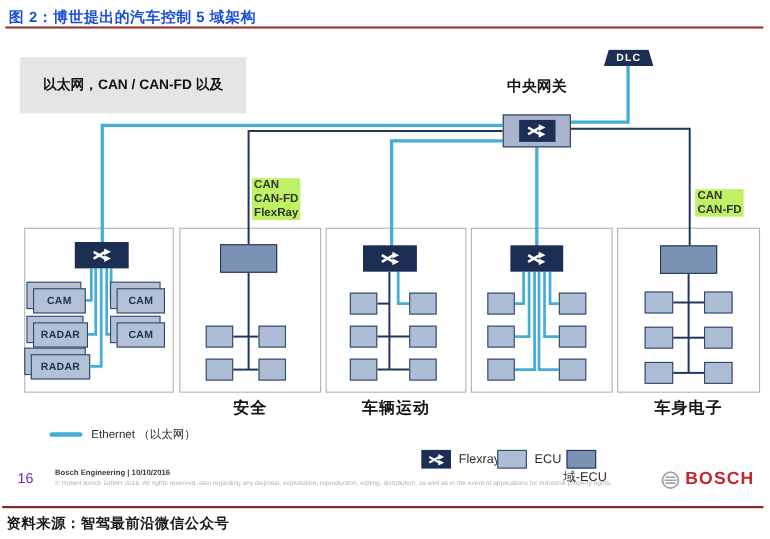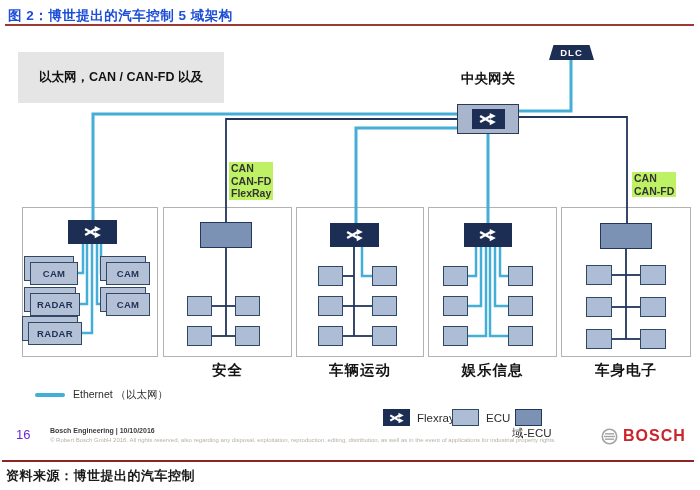--- a/index.html
+++ b/index.html
@@ -51,21 +51,21 @@
     box-shadow:-5px -5px 0 0 #b3c0d6, -5px -5px 0 1px #2e4866;
     display:flex; align-items:center; justify-content:center;
     font-size:9.5px; font-weight:bold; color:#1d3055; letter-spacing:0.3px; }
 
   svg.wires { position:absolute; left:0; top:0; pointer-events:none; }
   .eth  { stroke:#45aed6; stroke-width:3;   fill:none; }
   .eth2 { stroke:#45aed6; stroke-width:2.5; fill:none; }
   .bus  { stroke:#21365c; stroke-width:1.8; fill:none; }
 
   
-  .legend-left { left:35px; top:388px; font-size:10.5px; color:#2b2b2b; }
+  .legend-left { left:45px; top:388px; font-size:10.5px; color:#2b2b2b; }
   .legend-row { display:flex; align-items:center; margin-bottom:4px; }
   .sw-eth { width:30px; height:4px; background:#45aed6; border-radius:2px; margin-right:8px; }
   .sw-bus { width:30px; height:2px; background:#21365c; margin-right:8px; }
   .legend-mid-item { top:409px; display:flex; align-items:center; font-size:11.5px; color:#2b2b2b; }
   .legend-swatch { width:27px; height:17px; margin-right:7px; }
 
   
   .page-num { left:16px; top:427px; font-size:13px; color:#6d28d9; }
   .bosch-line1 { left:50px; top:427px; font-size:7px; font-weight:bold; color:#3a3a3a; }
   .bosch-line2 { left:50px; top:437px; width:545px; font-size:6px; color:#b9b0a7; white-space:nowrap; overflow:hidden; }
@@ -208,21 +208,20 @@
   <div class="abs decu" style="left:600px; top:223px; width:52px; height:26px;"></div>
   <div class="abs ecu" style="left:586px; top:265px; width:26px; height:20px;"></div>
   <div class="abs ecu" style="left:640px; top:265px; width:26px; height:20px;"></div>
   <div class="abs ecu" style="left:586px; top:297px; width:26px; height:20px;"></div>
   <div class="abs ecu" style="left:640px; top:297px; width:26px; height:20px;"></div>
   <div class="abs ecu" style="left:586px; top:329px; width:26px; height:20px;"></div>
   <div class="abs ecu" style="left:640px; top:329px; width:26px; height:20px;"></div>
 
   <div class="abs domain-label" style="left:163px; width:129px;">安全</div>
   <div class="abs domain-label" style="left:296px; width:128px;">车辆运动</div>
-  <div class="abs domain-label" style="left:428px; width:129px;">娱乐信息</div>
   <div class="abs domain-label" style="left:561px; width:130px;">车身电子</div>
 
   <div class="abs legend-left">
     <div class="legend-row">
       <span class="sw-eth"></span>
       <span>Ethernet （以太网）</span>
     </div>
   </div>
 
   <div class="abs legend-mid-item" style="left:383px;">
@@ -252,15 +251,15 @@
     <svg width="17" height="17" viewBox="0 0 17 17">
       <circle cx="8.5" cy="8.5" r="7.2" fill="none" stroke="#a3a3a3" stroke-width="1.6"></circle>
       <line x1="4" y1="5.8" x2="13" y2="5.8" stroke="#a3a3a3" stroke-width="1.4"></line>
       <line x1="3" y1="8.5" x2="14" y2="8.5" stroke="#a3a3a3" stroke-width="1.4"></line>
       <line x1="4" y1="11.2" x2="13" y2="11.2" stroke="#a3a3a3" stroke-width="1.4"></line>
     </svg>
     <span class="bosch-text">BOSCH</span>
   </div>
 
   <div class="abs red-rule"></div>
-  <div class="abs source-line">资料来源：博世提出的汽车控制</div>
+  <div class="abs source-line">资料来源：智驾最前沿微信公众号</div>
 
 </div>
 
 </body></html>

